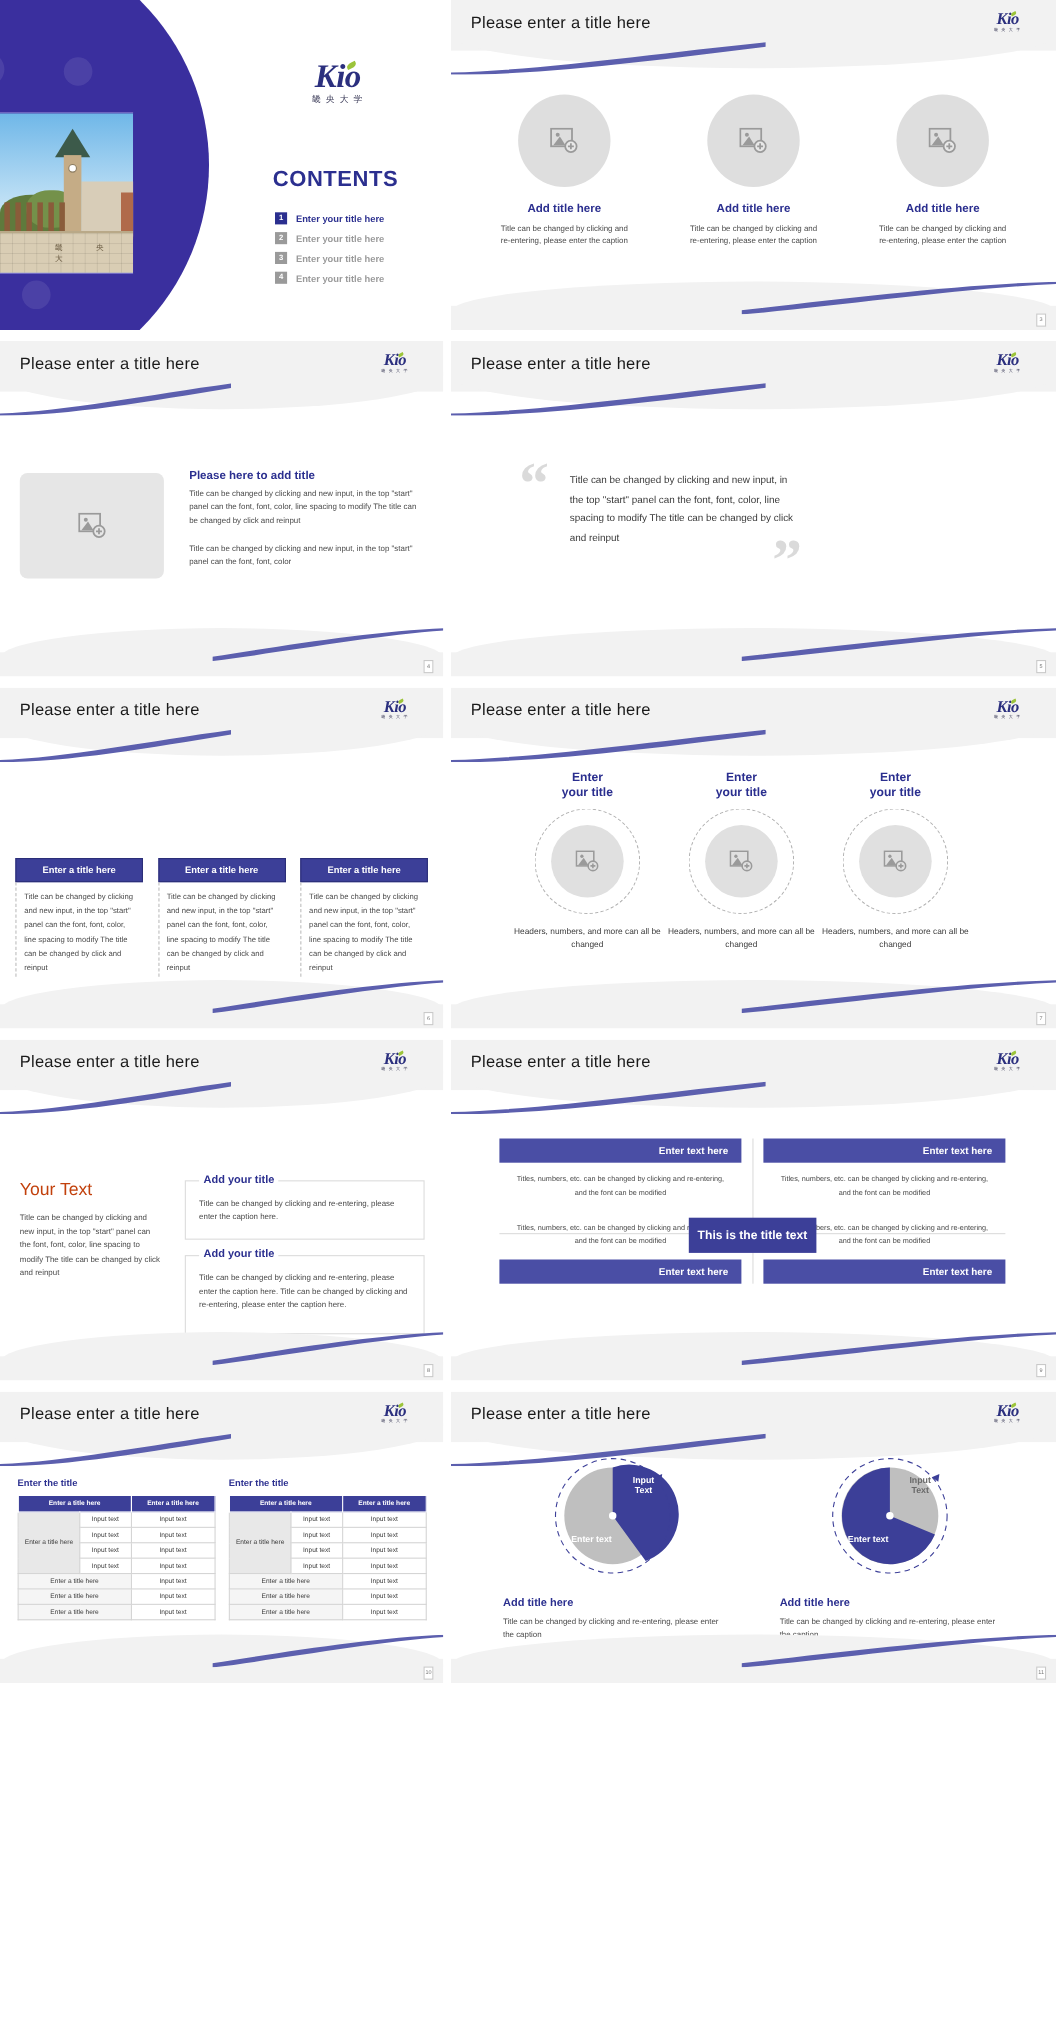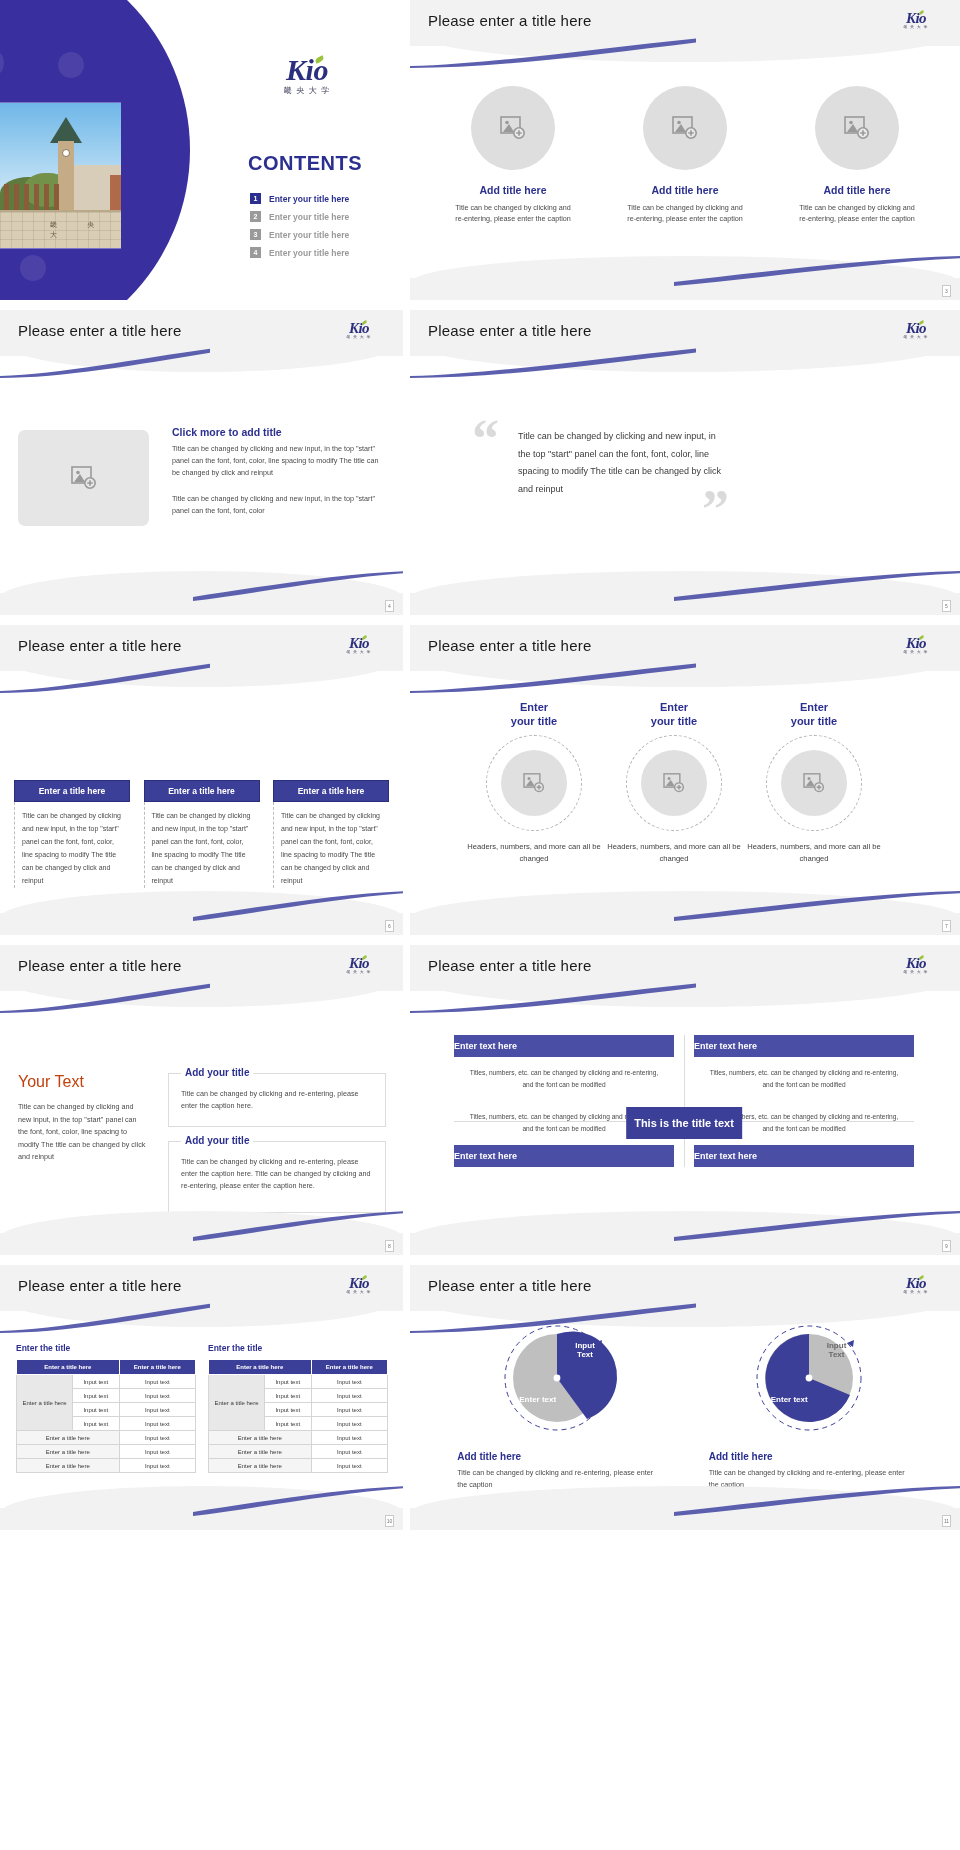--- a/index.html
+++ b/index.html
@@ -176,21 +176,21 @@
   .s8-box { position: absolute; left: 168px; width: 218px; border: 1px solid #dcdcdc; padding: 14px 12px 12px; }
   .s8-box.b1 { top: 128px; height: 54px; }
   .s8-box.b2 { top: 196px; height: 72px; }
   .s8-bh { position: absolute; left: 12px; top: -7px; font-size: 10px; font-weight: 700; color: #2b2f8f; background:#fff; padding: 0 4px; }
   .s8-bp { font-size: 7.2px; color: #4a4a4a; line-height: 1.7; }
   
   .s9 { left: 0; top: 0; width: 550px; height: 310px; }
   .s9-grid { position: absolute; left: 44px; top: 90px; width: 460px; }
   .s9-top, .s9-bot { display: flex; justify-content: space-between; }
   .s9-cell { width: 220px; }
-  .s9-bar { background: #4a4ea5; color:#fff; text-align:left; font-size:9px; font-weight:700; padding:6px 0; }
+  .s9-bar { background: #4a4ea5; color:#fff; text-align:right; font-size:9px; font-weight:700; padding:6px 12px; }
   .s9-body { font-size: 6.6px; color: #4a4a4a; line-height: 1.75; text-align:center; padding: 10px 14px; min-height: 44px; }
   .s9-mid { position:absolute; left:50%; top:72px; transform: translateX(-50%); background:#3c3f98; color:#fff; font-size:11px; font-weight:700; padding:10px 8px; z-index:3; white-space:nowrap; }
   .s9-hline { position:absolute; left:0; top:86px; width:100%; border-top:1px solid #dcdcdc; }
   .s9-vline { position:absolute; left:50%; top:0; height:100%; border-left:1px solid #dcdcdc; }
   .s9-wrap { position: relative; }
   
   .s10 { left: 0; top: 0; width: 403px; height: 265px; }
   .tbl-wrap { position: absolute; top: 78px; }
   .tbl-wrap.a { left: 16px; }
   .tbl-wrap.b { left: 208px; }
@@ -375,21 +375,21 @@
       <div class="s4-img">
         <svg class="imgico" width="26" height="24" viewBox="0 0 26 24">
             <rect x="1" y="1" width="19" height="16" fill="none" stroke="#9a9a9a" stroke-width="1.6"></rect>
             <circle cx="7" cy="6.5" r="1.8" fill="#9a9a9a"></circle>
             <path d="M3 16 L9 8 L14 16 Z" fill="#9a9a9a"></path>
             <circle cx="19" cy="17" r="5.2" fill="#e6e6e6" stroke="#9a9a9a" stroke-width="1.6"></circle>
             <path d="M19 14.3v5.4M16.3 17h5.4" stroke="#9a9a9a" stroke-width="1.6"></path>
           </svg>
       </div>
       <div class="s4-txt">
-        <div class="s4-h">Click more to add title</div>
+        <div class="s4-h">Please here to add title</div>
         <div class="s4-p">Title can be changed by clicking and new input, in the top "start" panel can the font, font, color, line spacing to modify The title can be changed by click and reinput</div>
         <div class="s4-p second">Title can be changed by clicking and new input, in the top "start" panel can the font, font, color</div>
       </div>
 
       <div class="footer-curve"></div>
         <div class="footer"></div>
       <div class="foot-swoosh">
         <svg width="215" height="30" viewBox="0 0 215 30">
             <path d="M215 2 C150 6 65 22 0 30 L0 26 C65 16 150 2 215 0 Z" fill="#5c5fae"></path>
           </svg>

